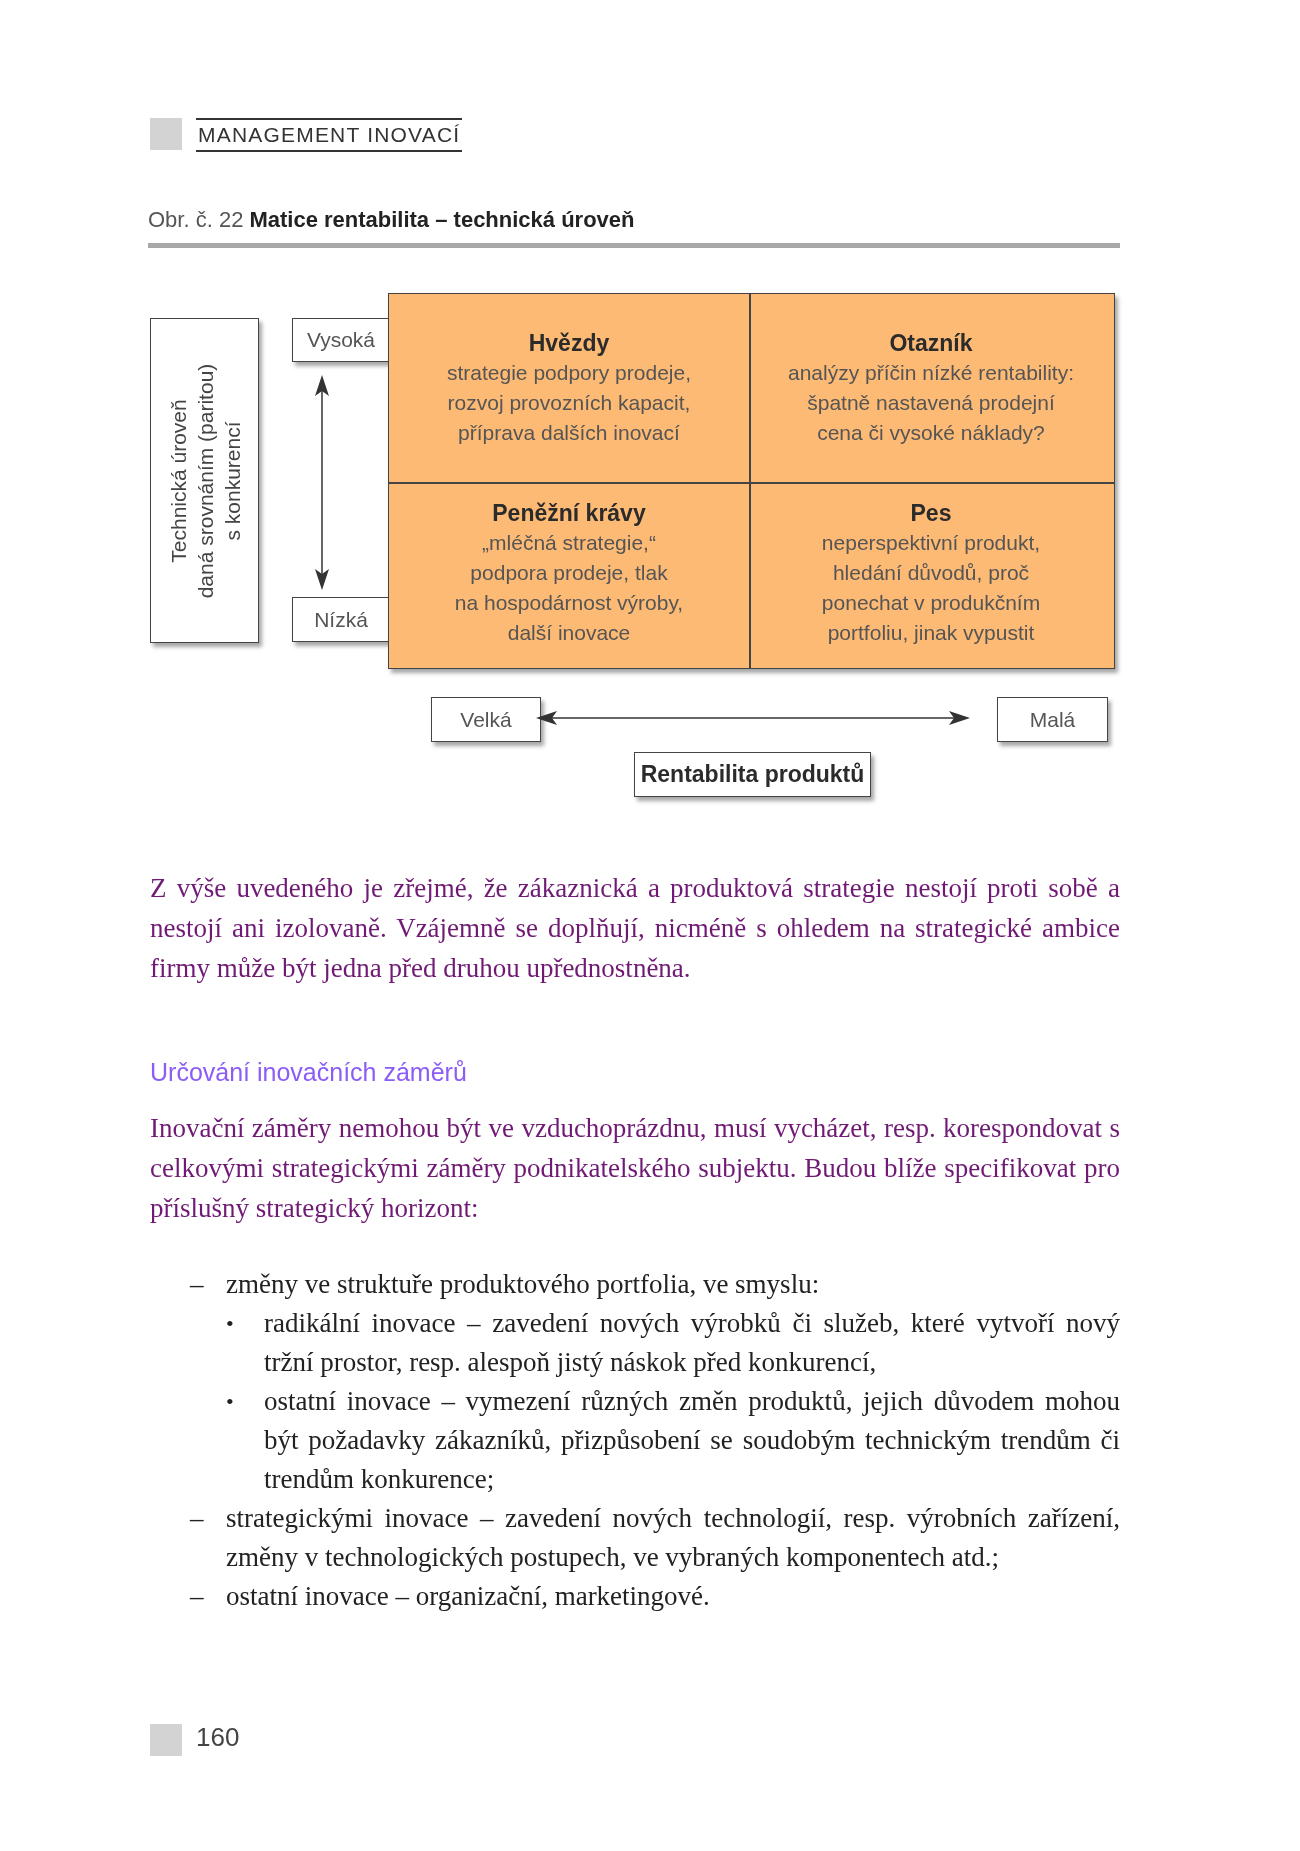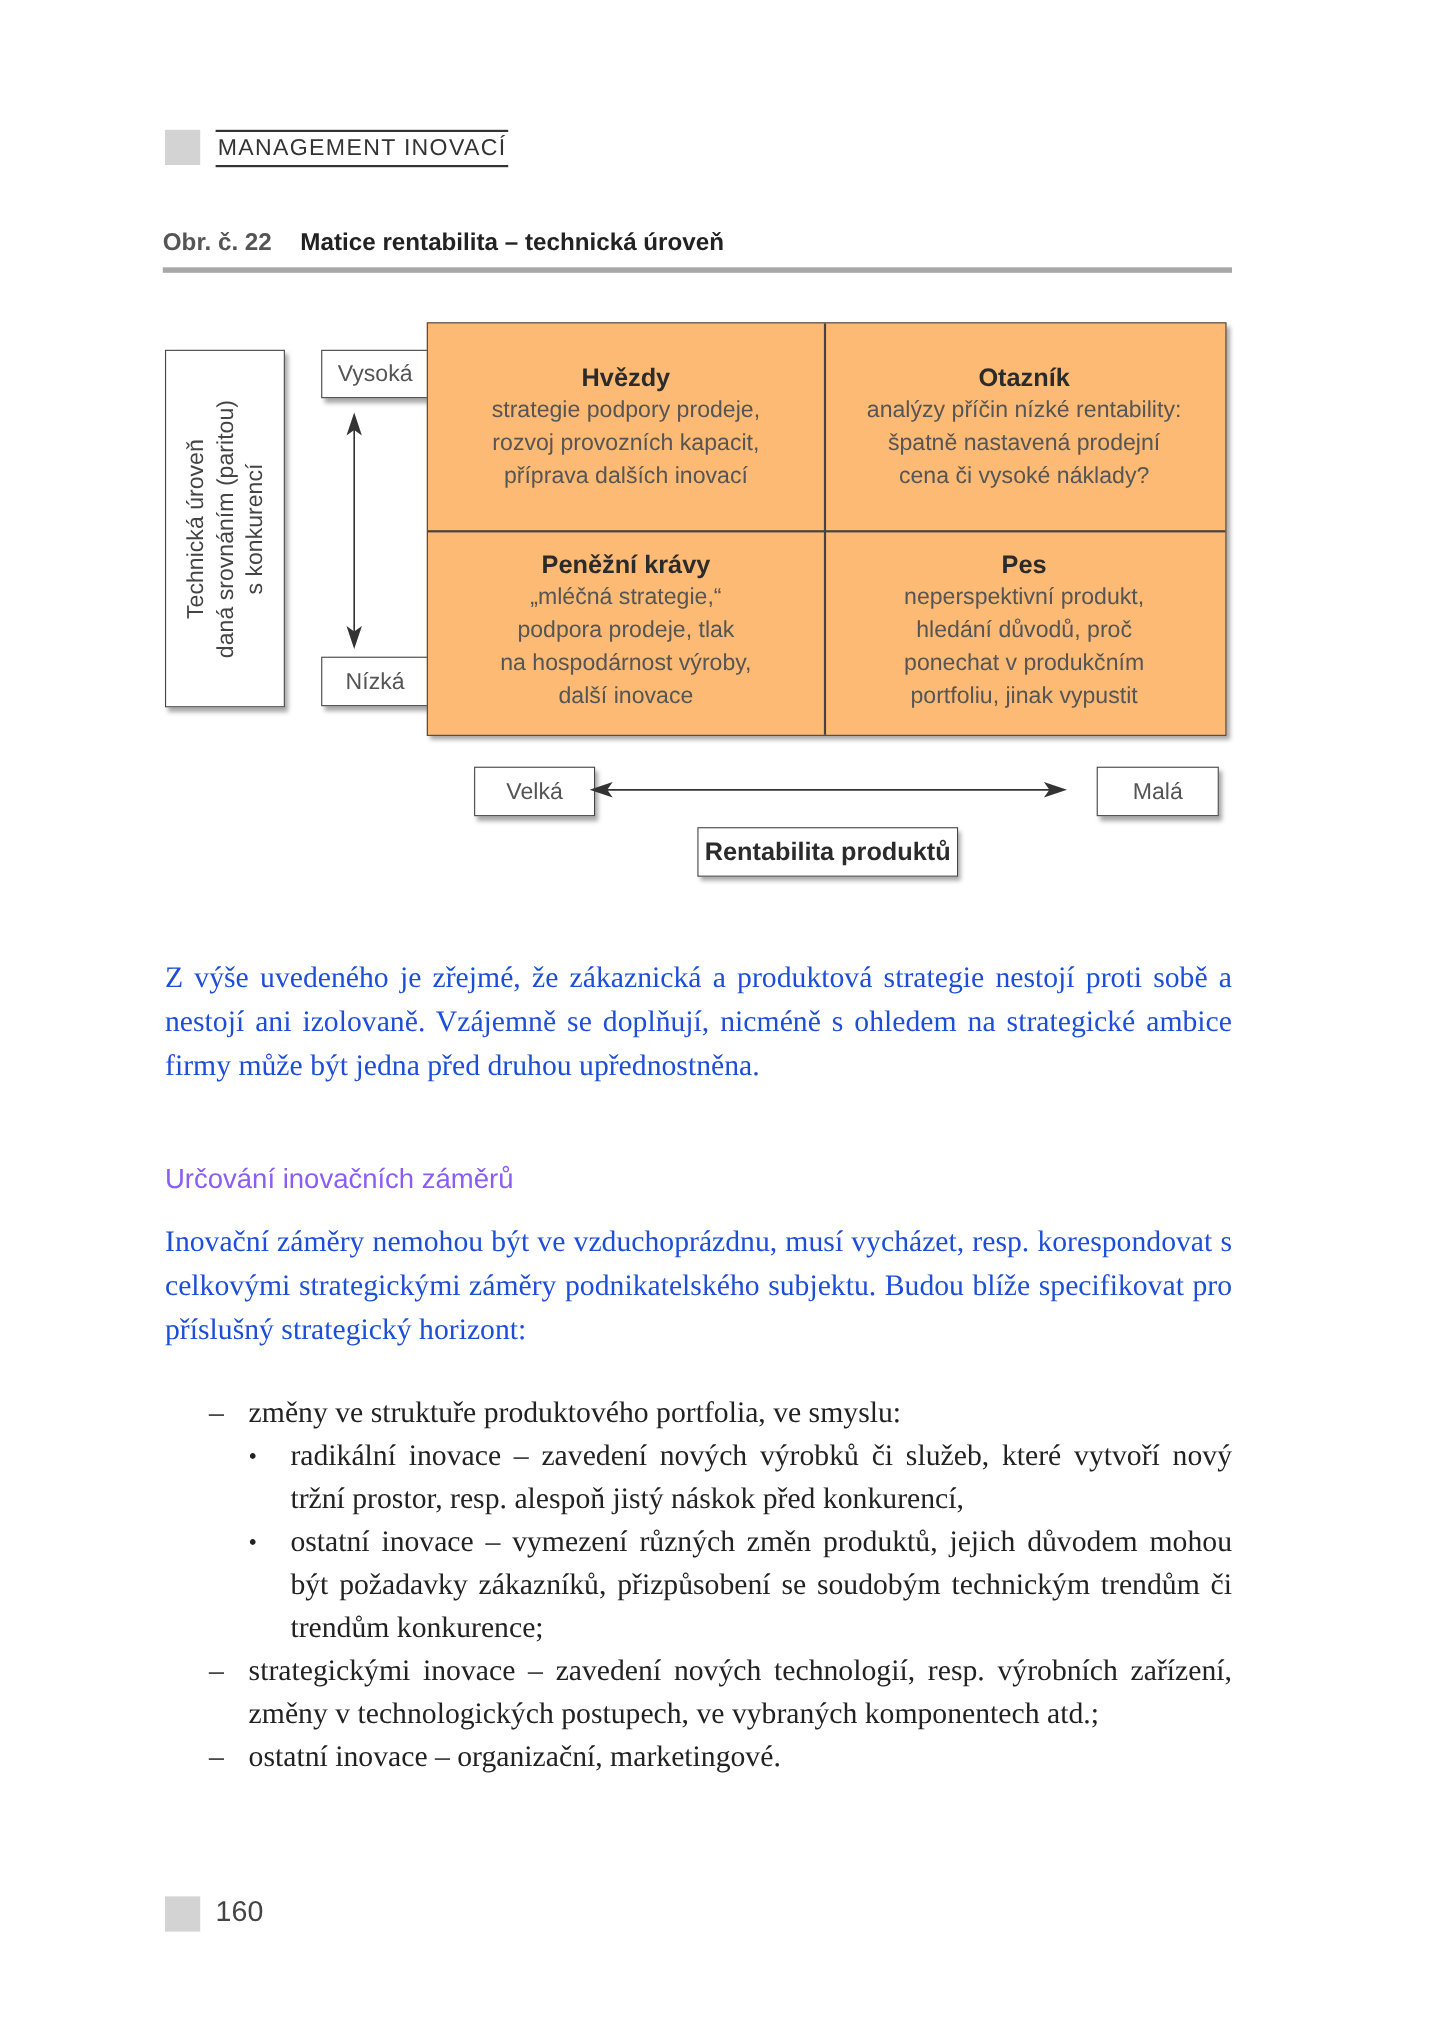--- a/index.html
+++ b/index.html
@@ -7,21 +7,21 @@
   .sans { font-family: "Liberation Sans", "DejaVu Sans", sans-serif; }
   .serif { font-family: "Liberation Serif", "DejaVu Serif", serif; }
 
   
   .hdr-square { position: absolute; left: 150px; top: 118px; width: 32px; height: 32px; background: #d3d3d3; }
   .hdr-text { position: absolute; left: 196px; top: 118px; height: 30px; border-top: 2px solid #333; border-bottom: 2px solid #333;
               font-size: 21px; letter-spacing: 1.2px; font-weight: 300; line-height: 30px; color: #333; padding: 0 2px; }
 
   
   .fig-caption { position: absolute; left: 148px; top: 207px; font-size: 22px; color: #333; white-space: nowrap; }
-  .fig-num { color: #555; font-weight: bold; margin-right: 26px; }
+  .fig-num { color: #555; font-weight: normal; margin-right: 6px; }
   .fig-title { font-weight: bold; color: #222; }
   .fig-rule { position: absolute; left: 148px; top: 243px; width: 972px; height: 5px; background: #a8a8a8; }
 
   
   .box { position: absolute; background: #fff; border: 1.5px solid #444; box-shadow: 3px 4px 4px rgba(0,0,0,0.35); box-sizing: border-box; }
   .y-title-box { left: 150px; top: 318px; width: 109px; height: 325px; }
   .y-title { position: absolute; left: 50%; top: 50%; transform: translate(-50%, -50%) rotate(-90deg);
              white-space: nowrap; text-align: center; font-size: 21px; line-height: 27px; color: #444; font-weight: 300; }
   .lbl-box { display: flex; align-items: center; justify-content: center; font-size: 21px; color: #555; margin-left: 18px; }
   .vysoka { left: 274px; top: 318px; width: 98px; height: 44px; }
@@ -36,21 +36,21 @@
   .cell { position: absolute; width: 360px; text-align: center; color: #555; font-size: 21px; line-height: 30px; font-weight: 300; }
   .cell .cell-title { font-weight: bold; font-size: 23px; color: #2b2b2b; line-height: 30px; }
   .c-tl { left: 0; top: 34px; }
   .c-tr { left: 362px; top: 34px; }
   .c-bl { left: 0; top: 204px; }
   .c-br { left: 362px; top: 204px; }
 
   svg.arrows { position: absolute; left: 0; top: 0; width: 1300px; height: 1851px; pointer-events: none; }
 
   
-  .para { position: absolute; left: 150px; width: 970px; font-size: 27px; line-height: 40px; text-align: justify; color: #1d4ed8; }
+  .para { position: absolute; left: 150px; width: 970px; font-size: 27px; line-height: 40px; text-align: justify; color: #701a75; }
   .p1 { top: 868px; }
   .h2 { position: absolute; left: 150px; top: 1058px; font-size: 25px; color: #8b5cf6; font-weight: 300; }
   .p2 { top: 1108px; }
   .list { position: absolute; left: 150px; top: 1265px; width: 970px; font-size: 27px; line-height: 39px; color: #222; }
   .li { position: relative; padding-left: 76px; text-align: justify; }
   .li .dash { position: absolute; left: 40px; top: 0; }
   .sub { position: relative; padding-left: 38px; text-align: justify; }
   .sub .bullet { position: absolute; left: 0; top: 0; font-size: 22px; }
   .sublist { margin: 0; }
 

